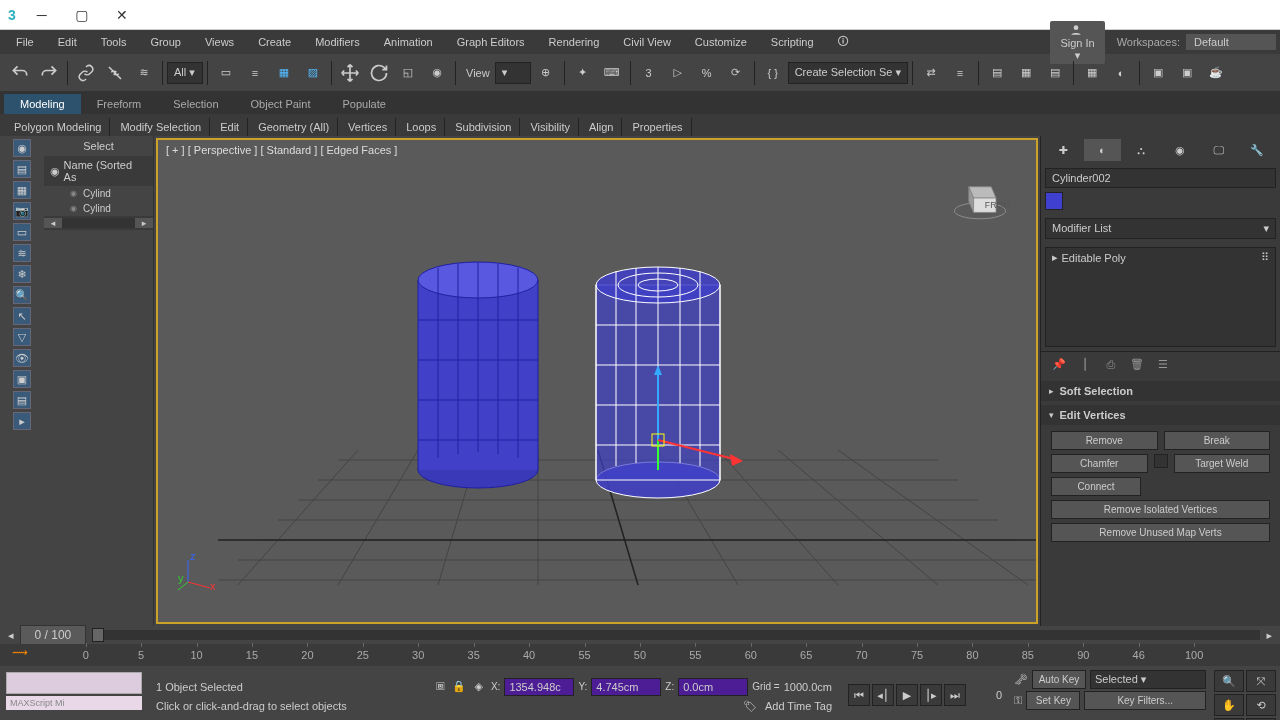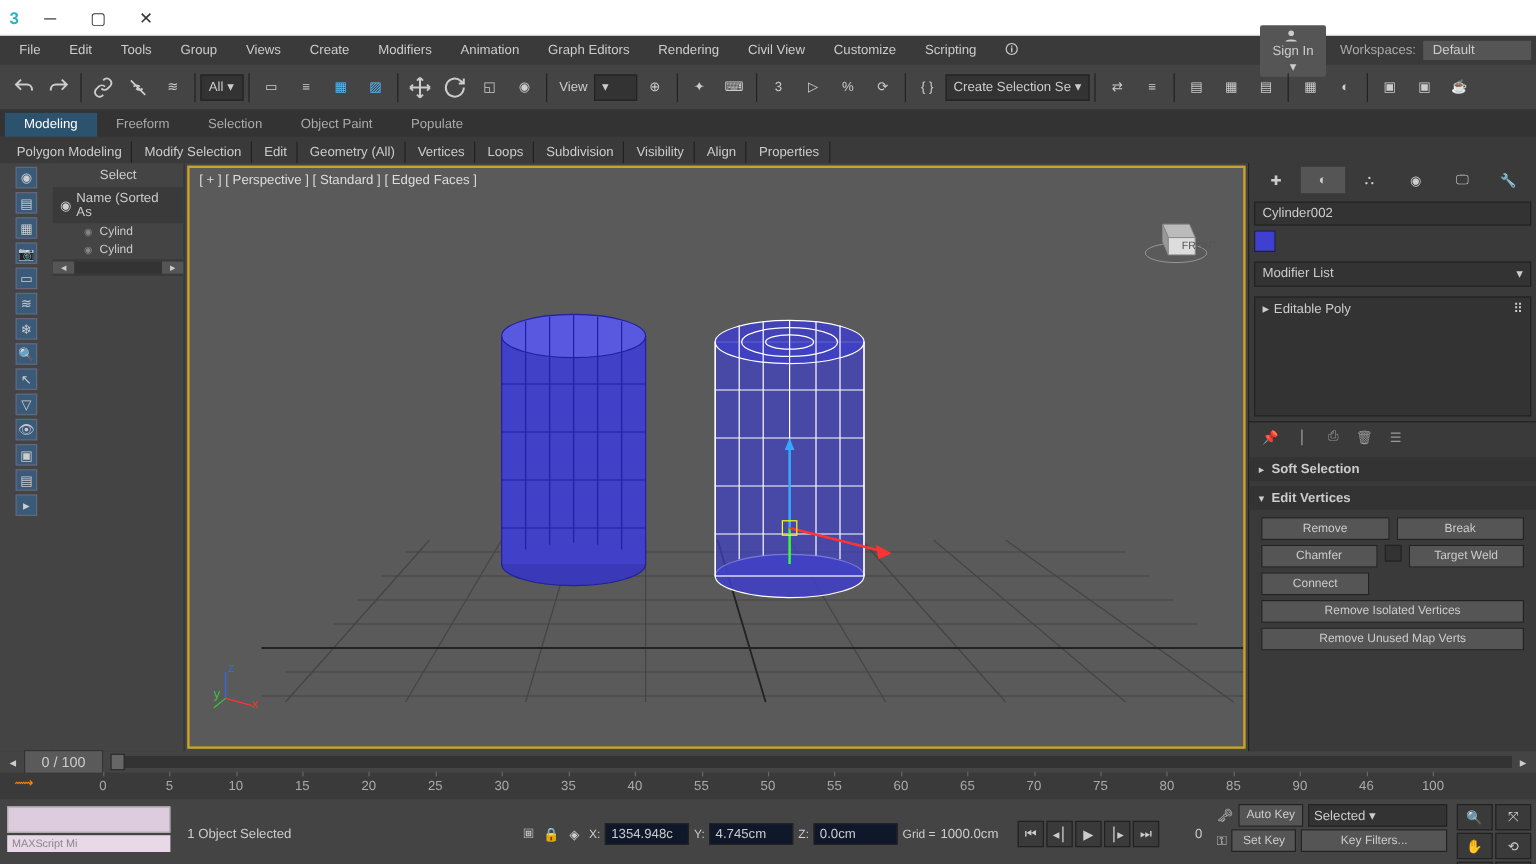--- a/index.html
+++ b/index.html
@@ -64,21 +64,21 @@
 .timeslider .tstrack .tshead { position:absolute; left:0; top:-2px; width:12px; height:14px; background:#666; border:1px solid #222;}
 .timeruler { height:22px; background:#3a3a3a; display:flex; align-items:center; padding:0 58px 0 58px; position:relative; color:#aaa; font-size:9px;}
 .timeruler .tick { flex:1; text-align:center; position:relative;}
 .timeruler .tick::before { content:""; position:absolute; top:-6px; left:50%; width:1px; height:4px; background:#666;}
 .statusbar { height:58px; background:#444; display:flex; }
 .status-left { width:148px; padding:6px; display:flex; flex-direction:column; gap:2px;}
 .status-left .mxs { background:#e8d8e8; color:#888; padding:2px 4px; font-size:9px; height:14px;}
 .status-mid { flex:1; display:flex; flex-direction:column; justify-content:center; padding:0 8px; gap:4px;}
 .status-mid .row1 { display:flex; align-items:center; gap:8px; font-size:11px;}
 .status-mid .coords { display:flex; gap:4px; align-items:center; font-size:10px;}
-.status-mid .cf { background:#0f172a; padding:2px 4px; min-width:70px; border:1px solid #222;}
+.status-mid .cf { background:#4c1d95; padding:2px 4px; min-width:70px; border:1px solid #222;}
 .playback { display:flex; align-items:center; gap:2px; padding:0 8px;}
 .playback .pb { width:22px; height:22px; display:flex; align-items:center; justify-content:center; cursor:pointer; background:#3a3a3a; border:1px solid #222;}
 .anim-controls { width:200px; padding:4px; display:flex; flex-direction:column; gap:2px;}
 .anim-controls .ar { display:flex; gap:4px; align-items:center; font-size:10px;}
 .anim-controls .asel { background:#333; padding:2px 4px; flex:1; border:1px solid #222;}
 .nav-controls { width:70px; display:grid; grid-template-columns:1fr 1fr; gap:2px; padding:4px;}
 .nav-controls .nc { background:#3a3a3a; border:1px solid #222; display:flex; align-items:center; justify-content:center; cursor:pointer; height:22px;}
 svg { display:block; }
 .scroll-h { height:14px; background:#3a3a3a; display:flex; align-items:center; margin-top:auto;}
 .scroll-h .sb { width:18px; text-align:center; background:#555; font-size:9px;}
@@ -442,20 +442,26 @@
       <span>🞖</span>
       <span>🔒</span>
       <span>◈</span>
       <div class="coords">
         X:<div class="cf">1354.948c</div>
         Y:<div class="cf">4.745cm</div>
         Z:<div class="cf">0.0cm</div>
         Grid =<span>1000.0cm</span>
       </div>
     </div>
+    <div class="row1" style="font-size:10px">
+      <span>Click or click-and-drag to select objects</span>
+      <span style="flex:1"></span>
+      <span>🏷</span>
+      <span>Add Time Tag</span>
+    </div>
   </div>
   <div class="playback">
     <div class="pb">⏮</div>
     <div class="pb">◂⎮</div>
     <div class="pb">▶</div>
     <div class="pb">⎮▸</div>
     <div class="pb">⏭</div>
     <div class="cf" style="min-width:34px;text-align:right">0</div>
   </div>
   <div class="anim-controls">

